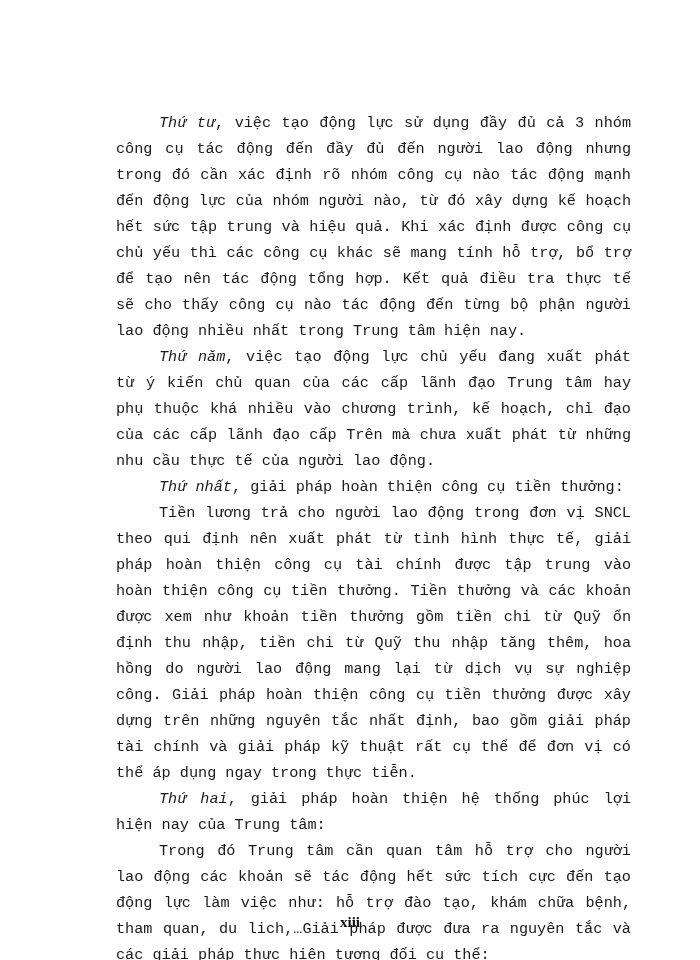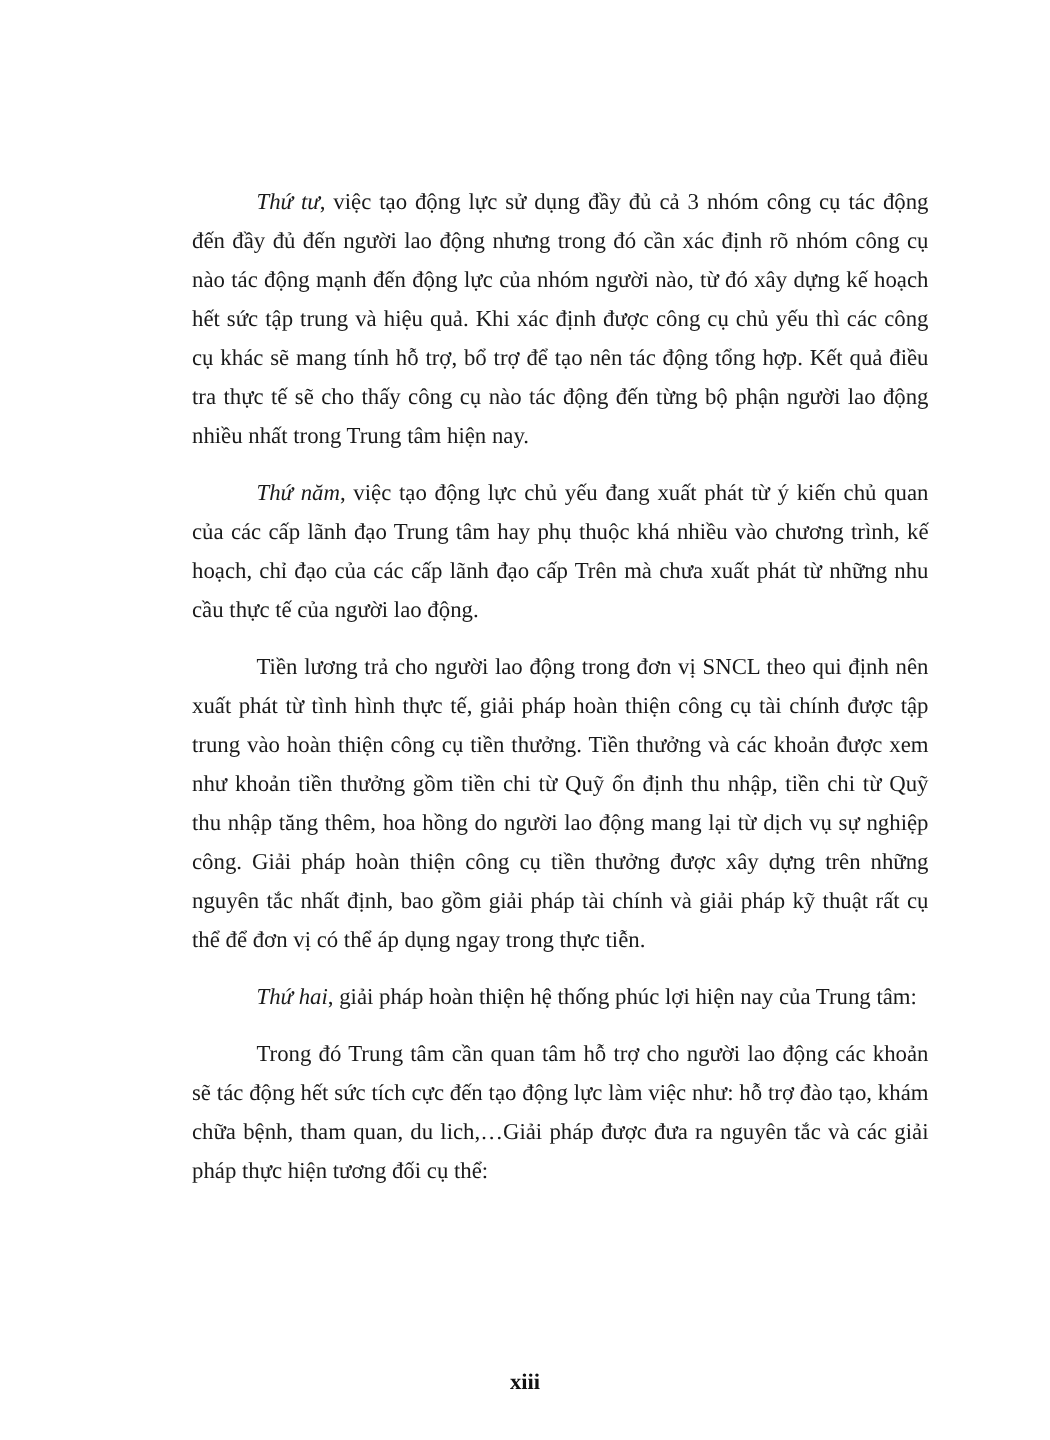--- a/index.html
+++ b/index.html
@@ -2,33 +2,34 @@
 <html><head>
 <meta charset="utf-8">
 <style>
   html, body { margin: 0; padding: 0; background: #ffffff; }
   body { width: 700px; height: 960px; position: relative; overflow: hidden; }
   .page {
     position: absolute; left: 116px; top: 110px; width: 515px;
     font-family: "Liberation Serif", "DejaVu Serif", serif;
     font-size: 15.2px; line-height: 26px; color: #1a1a1a;
   }
-  .para { margin: 12px; text-align: justify; text-indent: 43px; }
+  .para { margin: 0; text-align: justify; text-indent: 43px; font-family: Liberation Mono, monospace; }
   .lead-italic { font-style: italic; }
   .lead-bold-italic { font-style: italic; font-weight: bold; }
   .page-number {
     position: absolute; left: 0; width: 700px; top: 914px; text-align: center;
     font-family: "Liberation Serif", "DejaVu Serif", serif;
     font-size: 15px; font-weight: bold; color: #111;
   }
 </style>
 </head>
 <body>
 
 <div class="page">
   <p class="para"><span class="lead-italic">Thứ tư</span><span>, việc tạo động lực sử dụng đầy đủ cả 3 nhóm công cụ tác động đến đầy đủ đến người lao động nhưng trong đó cần xác định rõ nhóm công cụ nào tác động mạnh đến động lực của nhóm người nào, từ đó xây dựng kế hoạch hết sức tập trung và hiệu quả. Khi xác định được công cụ chủ yếu thì các công cụ khác sẽ mang tính hỗ trợ, bổ trợ để tạo nên tác động tổng hợp. Kết quả điều tra thực tế sẽ cho thấy công cụ nào tác động đến từng bộ phận người lao động nhiều nhất trong Trung tâm hiện nay.</span></p>
   <p class="para"><span class="lead-italic">Thứ năm</span><span>, việc tạo động lực chủ yếu đang xuất phát từ ý kiến chủ quan của các cấp lãnh đạo Trung tâm hay phụ thuộc khá nhiều vào chương trình, kế hoạch, chỉ đạo của các cấp lãnh đạo cấp Trên mà chưa xuất phát từ những nhu cầu thực tế của người lao động.</span></p>
+  <p class="para"><span class="lead-italic">Thứ nhất</span><span>, giải pháp hoàn thiện công cụ tiền thưởng:</span></p>
   <p class="para"><span>Tiền lương trả cho người lao động trong đơn vị SNCL theo qui định nên xuất phát từ tình hình thực tế, giải pháp hoàn thiện công cụ tài chính được tập trung vào hoàn thiện công cụ tiền thưởng. Tiền thưởng và các khoản được xem như khoản tiền thưởng gồm tiền chi từ Quỹ ổn định thu nhập, tiền chi từ Quỹ thu nhập tăng thêm, hoa hồng do người lao động mang lại từ dịch vụ sự nghiệp công. Giải pháp hoàn thiện công cụ tiền thưởng được xây dựng trên những nguyên tắc nhất định, bao gồm giải pháp tài chính và giải pháp kỹ thuật rất cụ thể để đơn vị có thể áp dụng ngay trong thực tiễn.</span></p>
   <p class="para"><span class="lead-italic">Thứ hai</span><span>, giải pháp hoàn thiện hệ thống phúc lợi hiện nay của Trung tâm:</span></p>
   <p class="para"><span>Trong đó Trung tâm cần quan tâm hỗ trợ cho người lao động các khoản sẽ tác động hết sức tích cực đến tạo động lực làm việc như: hỗ trợ đào tạo, khám chữa bệnh, tham quan, du lich,…Giải pháp được đưa ra nguyên tắc và các giải pháp thực hiện tương đối cụ thể:</span></p>
 </div>
 
 <div class="page-number">xiii</div>
 
 </body></html>

